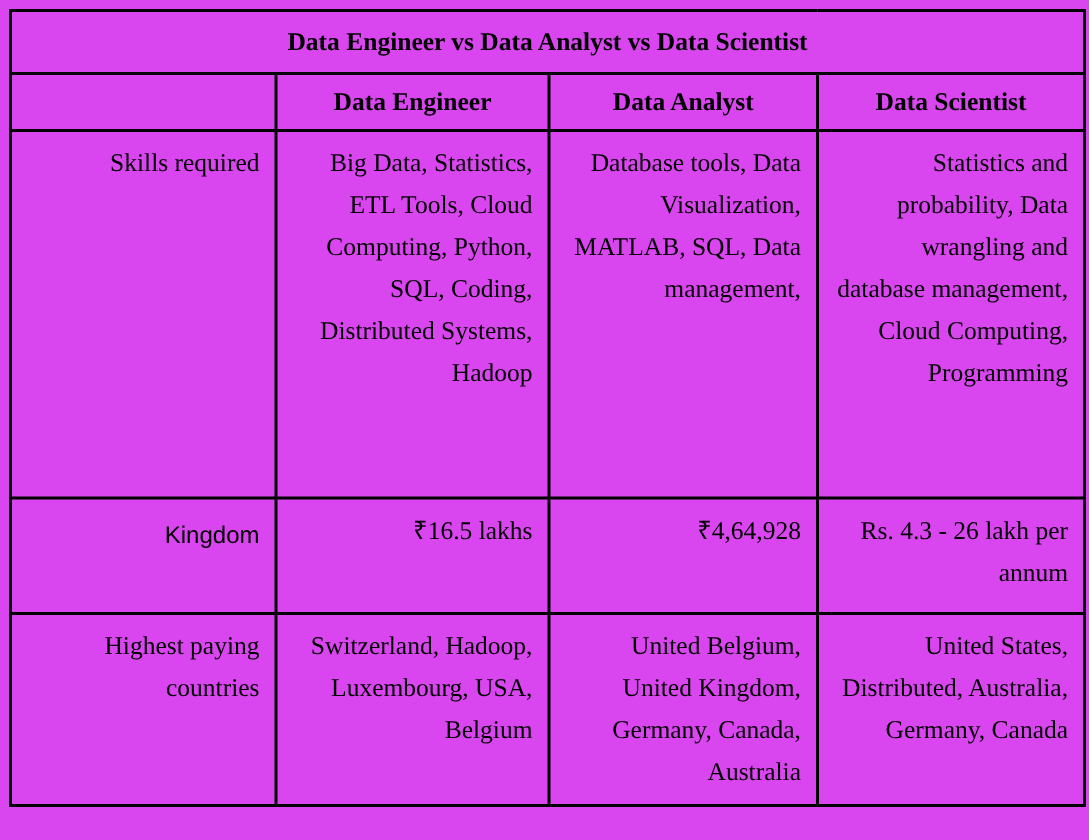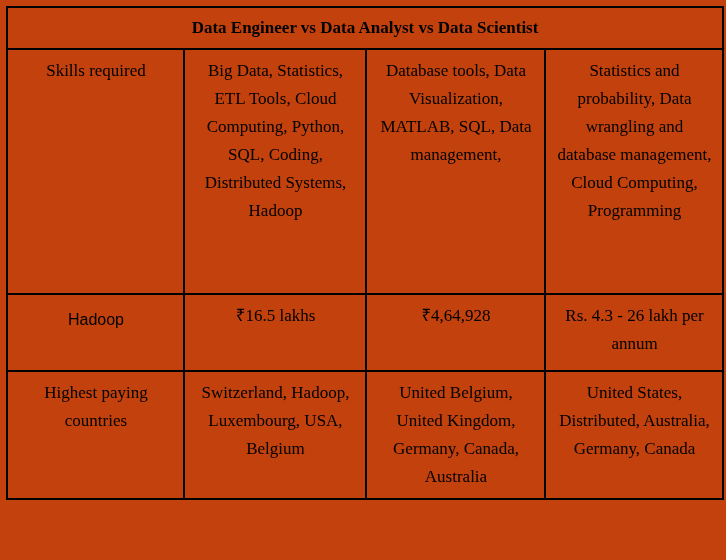--- a/index.html
+++ b/index.html
@@ -4,42 +4,42 @@
 <style>
   html, body {
     margin: 0;
     padding: 0;
     background: #ffffff;
   }
   .page {
     position: relative;
     width: 726px;
     height: 560px;
-    background: #c2410c;
+    background: #d946ef;
     overflow: hidden;
     font-family: "Liberation Serif", serif;
     color: #000000;
   }
   table.cmp {
     position: absolute;
     left: 6px;
     top: 6px;
     width: 716px;
     border-collapse: collapse;
     table-layout: fixed;
   }
   table.cmp td, table.cmp th {
     border: 2px solid #000000;
     font-size: 17px;
     line-height: 28px;
     font-weight: normal;
     color: #000000;
     vertical-align: top;
     padding: 7px 10px 7px 11px;
-    text-align: center;
+    text-align: right;
     overflow: hidden;
   }
   tr.title-row td {
     height: 32px;
     text-align: center;
     vertical-align: middle;
     font-weight: bold;
     padding: 4px 8px;
   }
   tr.header-row th {
@@ -71,28 +71,34 @@
     <colgroup>
       <col style="width:177px">
       <col style="width:182px">
       <col style="width:179px">
       <col style="width:178px">
     </colgroup>
     <tbody>
       <tr class="title-row">
         <td colspan="4">Data Engineer vs Data Analyst vs Data Scientist</td>
       </tr>
+      <tr class="header-row">
+        <th></th>
+        <th>Data Engineer</th>
+        <th>Data Analyst</th>
+        <th>Data Scientist</th>
+      </tr>
       <tr class="skills-row">
         <th class="row-label">Skills required</th>
         <td>Big Data, Statistics, ETL Tools, Cloud Computing, Python, SQL, Coding, Distributed Systems, Hadoop</td>
         <td>Database tools, Data Visualization, MATLAB, SQL, Data management,</td>
         <td>Statistics and probability, Data wrangling and database management, Cloud Computing, Programming</td>
       </tr>
       <tr class="salary-row">
-        <th class="row-label sans">Hadoop</th>
+        <th class="row-label sans">Kingdom</th>
         <td>₹16.5 lakhs</td>
         <td>₹4,64,928</td>
         <td>Rs. 4.3 - 26 lakh per annum</td>
       </tr>
       <tr class="countries-row">
         <th class="row-label">Highest paying countries</th>
         <td>Switzerland, Hadoop, Luxembourg, USA, Belgium</td>
         <td>United Belgium, United Kingdom, Germany, Canada, Australia</td>
         <td>United States, Distributed, Australia, Germany, Canada</td>
       </tr>

